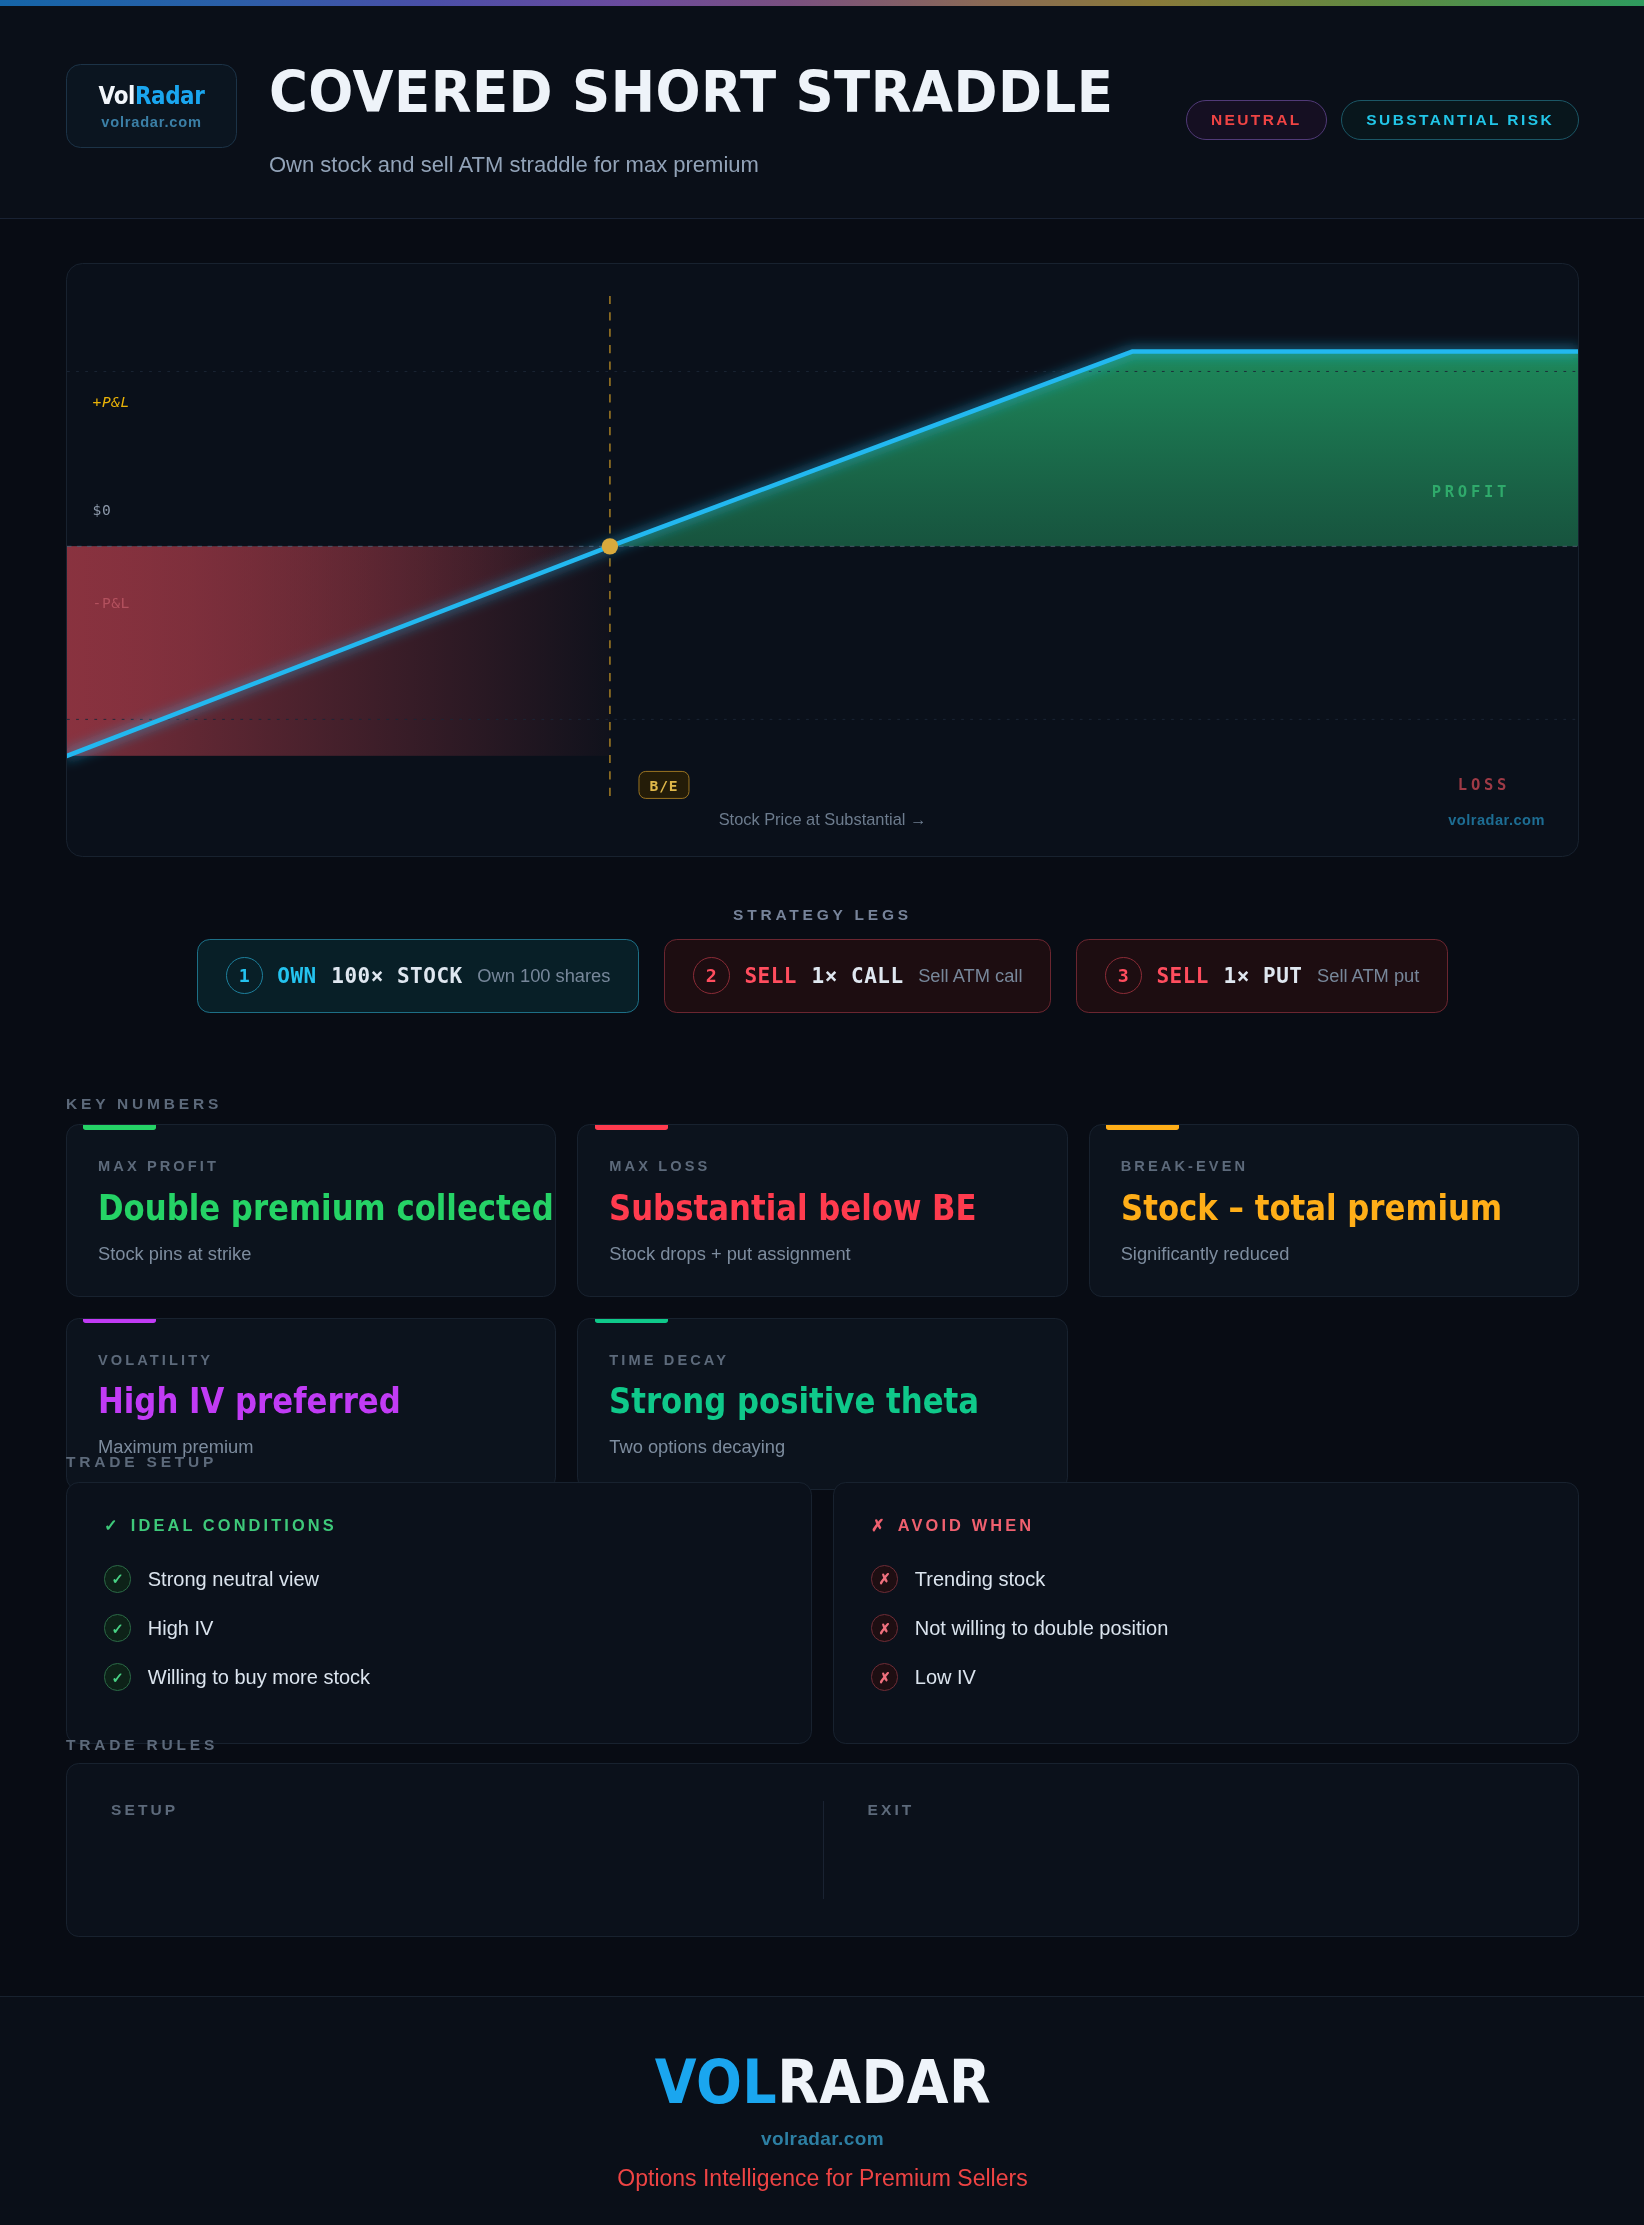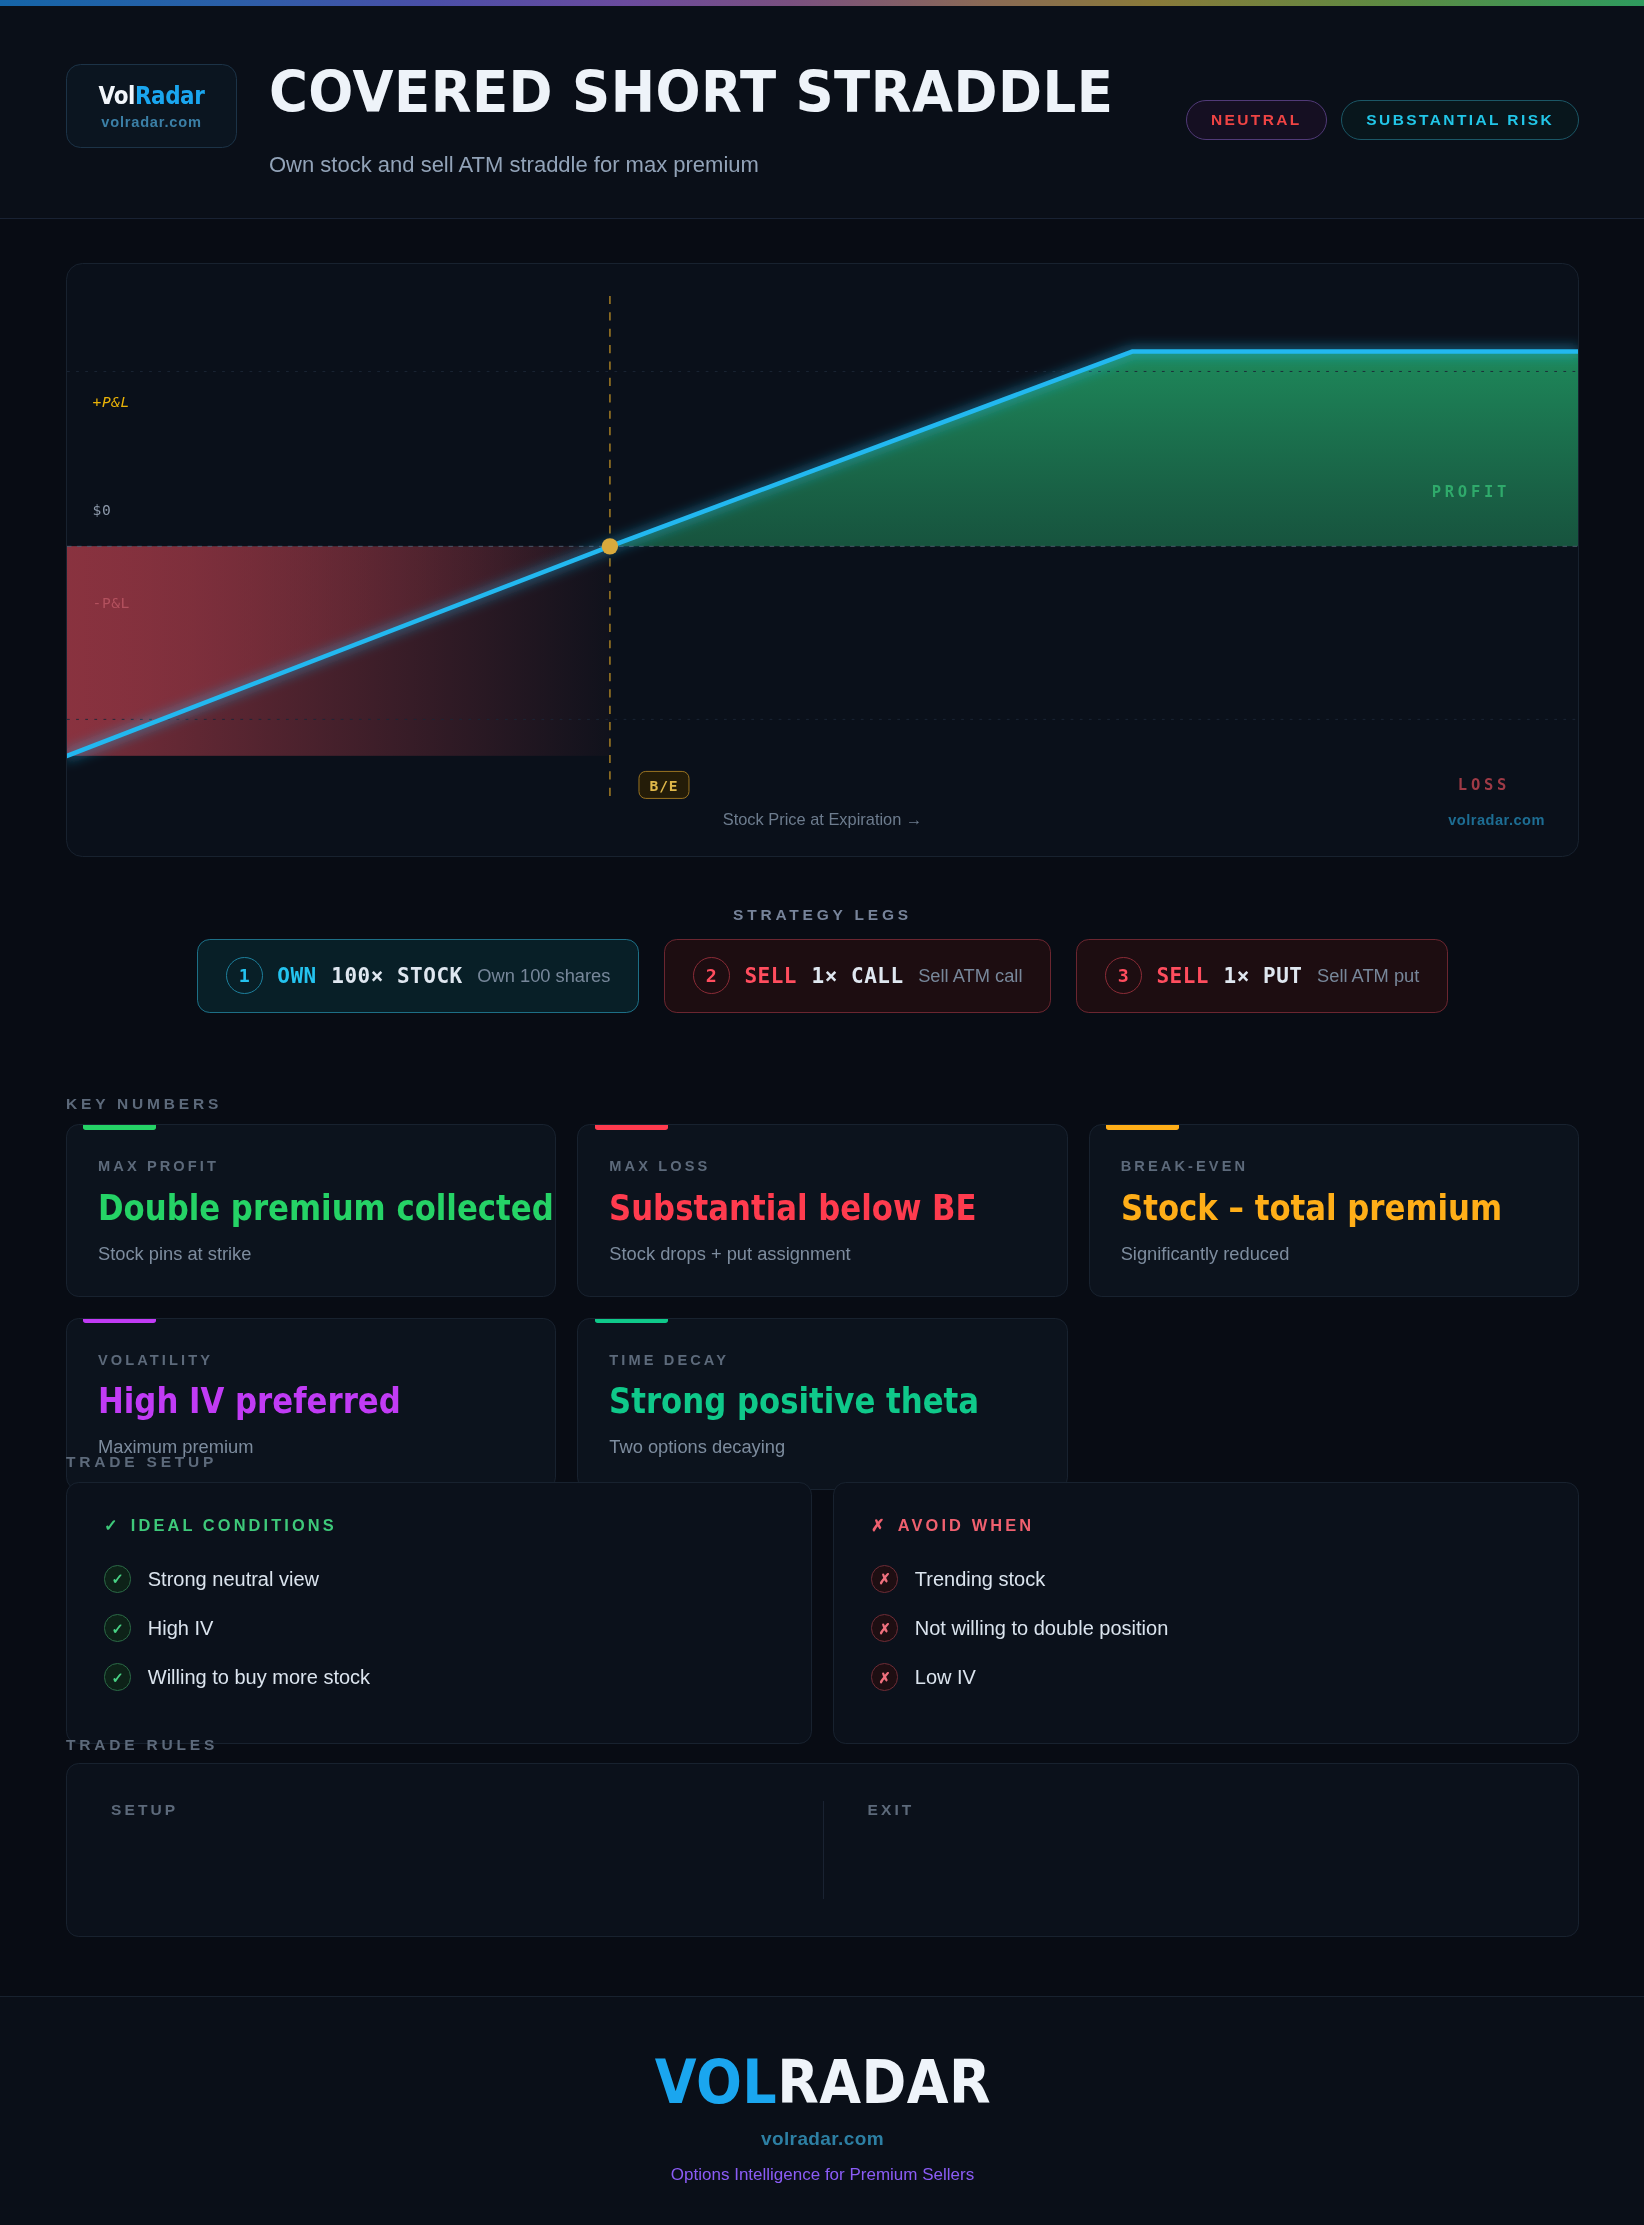--- a/index.html
+++ b/index.html
@@ -370,21 +370,21 @@
     transform: scaleX(0.9);
   }
   .foot-logo .vol { color: #1aa6ef; }
   .foot-logo .radar { color: #eff4fa; }
   .foot-url {
     font-size: 19px;
     font-weight: 700;
     color: #2d7fa3;
     letter-spacing: 0.4px;
   }
-  .foot-tag { font-size: 17px; color: #8b5cf6; }
+  .foot-tag { font-size: 23px; color: #ef4444; }
 </style>
 </head>
 <body>
 
 <div class="topbar"></div>
 
 <div class="header">
 
   <div class="logo-badge">
     <div class="logo-word"><span class="vol">Vol</span><span class="radar">Radar</span></div>
@@ -436,21 +436,21 @@
     <circle cx="595" cy="310" r="9" fill="#d9aa3c"></circle>
   </svg>
 
   <div class="ax-label lbl-pos">+P&amp;L</div>
   <div class="ax-label lbl-zero">$0</div>
   <div class="ax-label lbl-neg">-P&amp;L</div>
 
   <div class="lbl-profit">PROFIT</div>
   <div class="lbl-loss">LOSS</div>
   <div class="lbl-watermark">volradar.com</div>
-  <div class="lbl-xaxis">Stock Price at Expiration →</div>
+  <div class="lbl-xaxis">Stock Price at Substantial →</div>
   <div class="be-pill">B/E</div>
 </div>
 
 <div class="sec-label sec-legs">STRATEGY LEGS</div>
 <div class="legs" id="legs">
     <div class="leg buy">
       <span class="leg-num">1</span>
       <span class="leg-action">OWN</span>
       <span class="leg-qty">100× STOCK</span>
       <span class="leg-desc">Own 100 shares</span>

